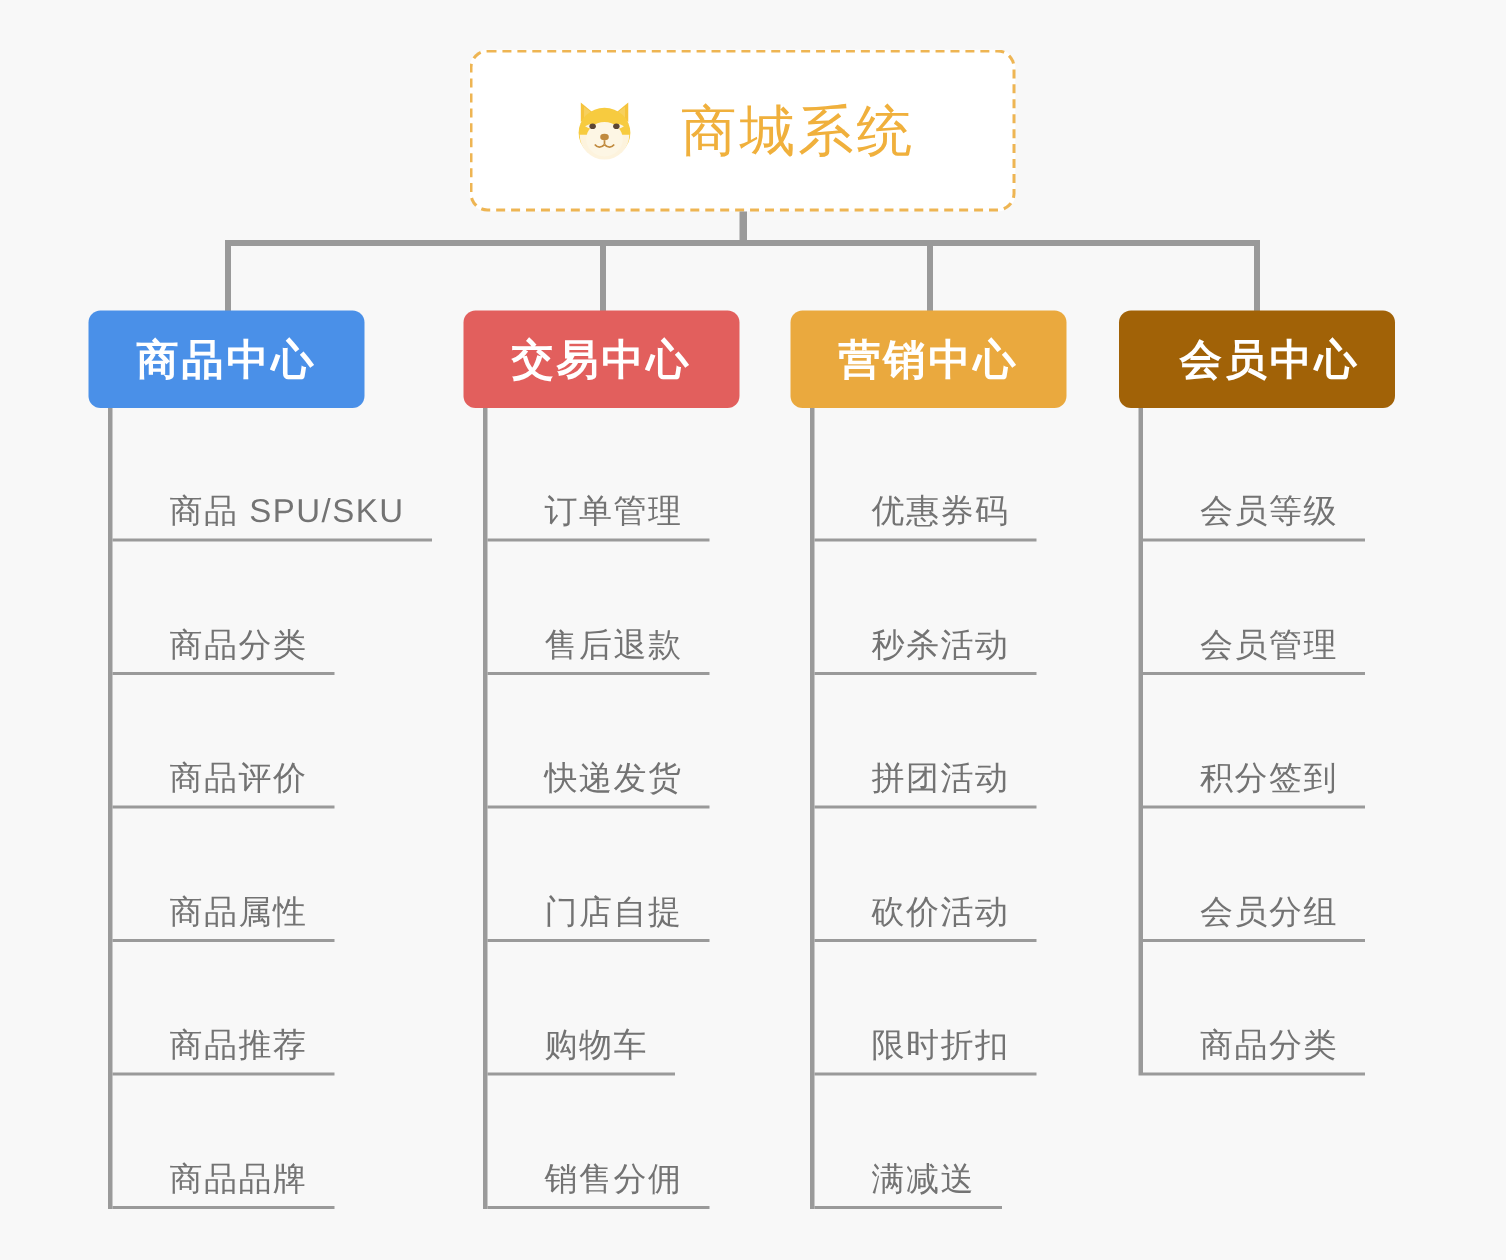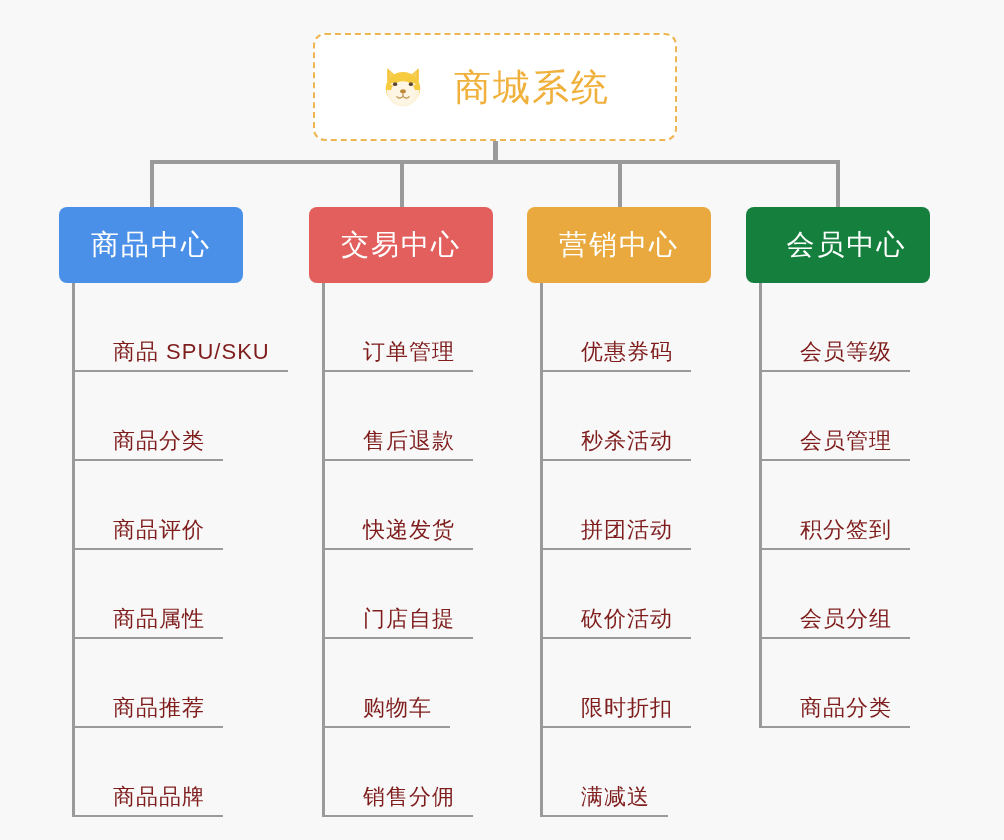--- a/index.html
+++ b/index.html
@@ -73,26 +73,27 @@
     height: 48px;
   }
 
   
   .column {
     position: absolute;
     top: 207px;
   }
   .cat-box {
     width: 184px;
-    height: 76px;
+    height: 65px;
     border-radius: 8px;
     display: flex;
     align-items: center;
     justify-content: center;
     box-sizing: border-box;
+    font-weight: bold;
   }
   .cat-label {
     font-size: 28px;
     color: #ffffff;
     letter-spacing: 2px;
     line-height: 1;
     white-space: nowrap;
   }
 
   
@@ -110,21 +111,21 @@
     padding-left: 28px;
   }
   .leaf-inner {
     border-bottom: 2px solid #9a9a9a;
     padding: 0 18px 6px 10px;
     margin-left: -28px;
     display: inline-block;
   }
   .leaf-text {
     font-size: 22px;
-    color: #7f1d1d;
+    color: #737373;
     line-height: 1.1;
     white-space: nowrap;
     letter-spacing: 1px;
     display: inline-block;
     padding-left: 28px;
   }
 </style>
 </head>
 <body style="background: rgb(248, 248, 248);">
 
@@ -230,21 +231,21 @@
       <div class="leaf">
           <span class="leaf-inner"><span class="leaf-text">购物车</span></span>
         </div>
       <div class="leaf">
           <span class="leaf-inner"><span class="leaf-text">销售分佣</span></span>
         </div>
     </div>
   </div>
 
   <div class="column" style="left:746px">
-    <div class="cat-box" style="background: #15803d; padding-left: 17px;">
+    <div class="cat-box" style="background: #a16207; padding-left: 17px;">
       <span class="cat-label">会员中心</span>
     </div>
     <div class="spine-wrap">
       <div class="leaf">
           <span class="leaf-inner"><span class="leaf-text">会员等级</span></span>
         </div>
       <div class="leaf">
           <span class="leaf-inner"><span class="leaf-text">会员管理</span></span>
         </div>
       <div class="leaf">

